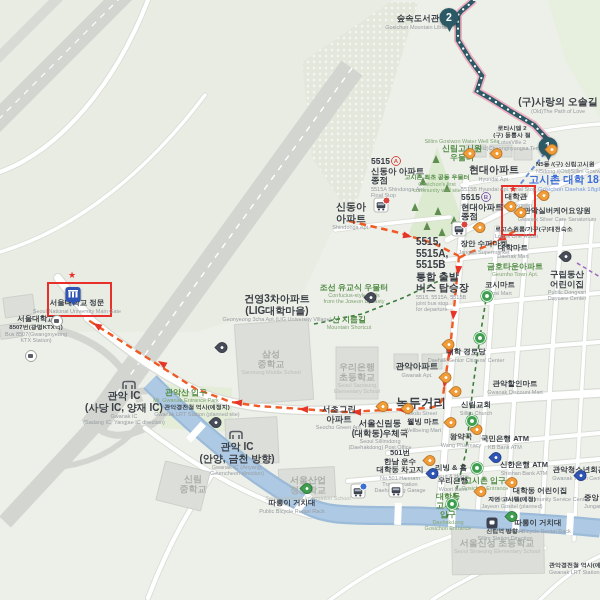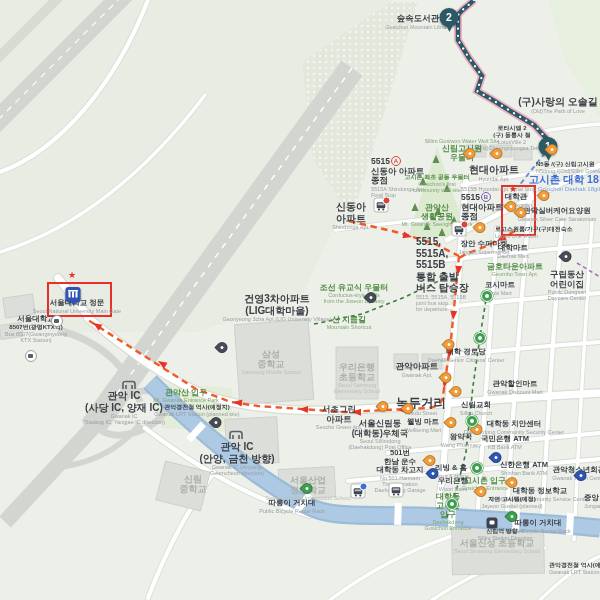--- a/index.html
+++ b/index.html
@@ -255,25 +255,20 @@
         <div class="ln k">신동아 아파트</div>
         <div class="ln k">종점</div>
         <div class="ln e">5515A Shindonga Apt.</div>
         <div class="ln e">Final Stop</div>
       </div>
       <div class="lbl lc" style="left: 437px; top: 174px;">
         <div class="ln gxs">고시촌 최초 공동 우물터</div>
         <div class="ln ge">Gosichon's first</div>
         <div class="ln ge">community well site</div>
       </div>
-      <div class="lbl lc" style="left: 437px; top: 203px;">
-        <div class="ln g">관악산</div>
-        <div class="ln g">생활공원</div>
-        <div class="ln ge">Mt. Gwanak Saenghwal Park</div>
-      </div>
       <div class="lbl lc" style="left: 351px; top: 201px;">
         <div class="ln k2">신동아</div>
         <div class="ln k2">아파트</div>
         <div class="ln e">Shindonga Apt.</div>
       </div>
       <div class="lbl la" style="left: 461px; top: 186px;">
         <div class="ln e">5515B Hyundai Apt. Final Stop</div>
         <div class="ln k">5515<span class="bdg" style="color: rgb(123, 94, 167); border-color: rgb(123, 94, 167);">B</span></div>
         <div class="ln k">현대아파트</div>
         <div class="ln k">종점</div>
@@ -395,42 +390,38 @@
         <div class="ln e">Daehakdong Garage</div>
       </div>
       <div class="lbl lc" style="left: 451px; top: 464px;">
         <div class="ln sm">리빙 &amp; 홈</div>
         <div class="ln e">Living &amp; Home</div>
       </div>
       <div class="lbl lc" style="left: 453px; top: 477px;">
         <div class="ln sm">우리은행</div>
         <div class="ln e">Woori Bank</div>
       </div>
-      <div class="lbl lc" style="left: 514px; top: 420px;">
-        <div class="ln sm">대학동 치안센터</div>
-        <div class="ln e">Daehakdong Community Security Center</div>
-      </div>
       <div class="lbl lc" style="left: 505px; top: 435px;">
         <div class="ln sm">국민은행 ATM</div>
         <div class="ln e">KB Bank ATM</div>
       </div>
       <div class="lbl lc" style="left: 524px; top: 461px;">
         <div class="ln sm">신한은행 ATM</div>
         <div class="ln e">Shinhan Bank ATM</div>
       </div>
       <div class="lbl lc" style="left: 579px; top: 466px;">
         <div class="ln sm">관악청소년회관</div>
         <div class="ln e">Gwanak Youth Center</div>
       </div>
       <div class="lbl lc" style="left: 485px; top: 476px;">
         <div class="ln g">고시촌 입구</div>
         <div class="ln ge">Gosichon Entrance</div>
       </div>
       <div class="lbl lc" style="left: 540px; top: 487px;">
-        <div class="ln sm">대학동 정보학교</div>
+        <div class="ln sm">대학동 어린이집</div>
         <div class="ln e">Daehakdong Community Service Center</div>
       </div>
       <div class="lbl lc" style="left: 512px; top: 496px;">
         <div class="ln xs">자연 고시텔(예정)</div>
         <div class="ln e">Jayeon Gositel (planned)</div>
       </div>
       <div class="lbl lc" style="left: 448px; top: 492px;">
         <div class="ln g">대학동</div>
         <div class="ln g">고시촌</div>
         <div class="ln g">입구</div>

